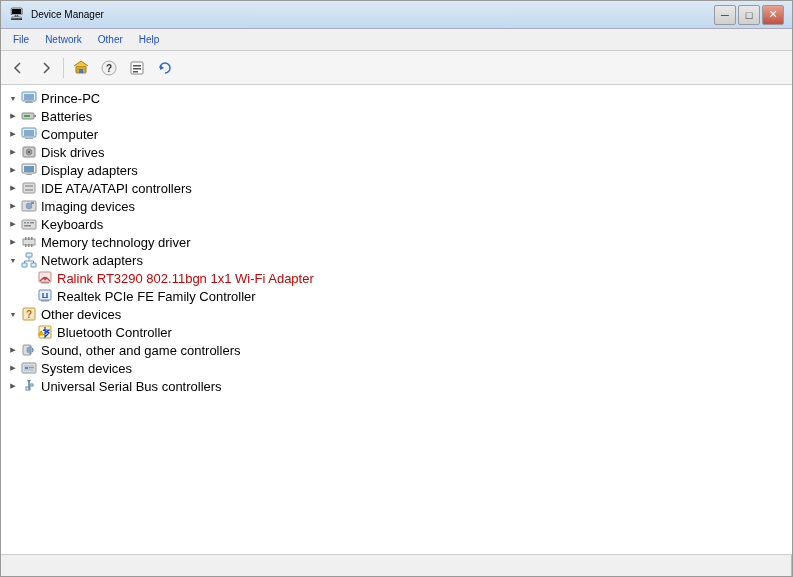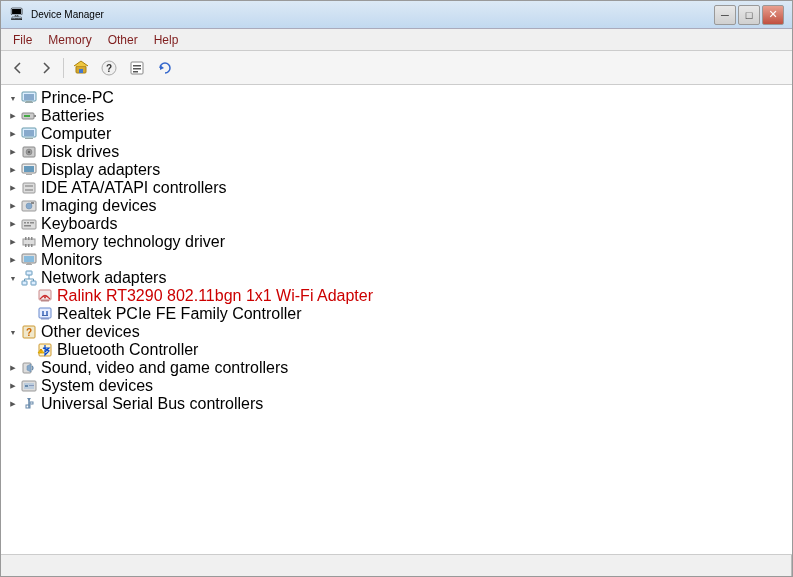--- a/index.html
+++ b/index.html
@@ -65,22 +65,22 @@
       background: #f0f0f0;
       border-bottom: 1px solid #ccc;
       display: flex;
       align-items: center;
       padding: 0 4px;
     }
 
     .menu-item {
       padding: 15px 8px;
       cursor: pointer;
-      font-size: 12px;
-      color: #7f1d1d;
+      font-size: 10px;
+      color: #1d4ed8;
       border-radius: 2px;
     }
 
     .toolbar {
       height: 34px;
       background: #f5f5f5;
       border-bottom: 1px solid #ccc;
       display: flex;
       align-items: center;
       padding: 0 4px;
@@ -143,21 +143,21 @@
       width: 16px;
       height: 16px;
       margin-right: 4px;
       display: flex;
       align-items: center;
       justify-content: center;
       flex-shrink: 0;
     }
 
     .tree-label {
-      font-size: 16px;
+      font-size: 13px;
     }
 
     .status-bar {
       height: 22px;
       background: #f0f0f0;
       border-top: 1px solid #ccc;
       display: flex;
       align-items: center;
     }
 
@@ -188,21 +188,21 @@
     </div>
     <div class="title-bar-buttons">
       <div class="title-btn">─</div>
       <div class="title-btn">□</div>
       <div class="title-btn close">✕</div>
     </div>
   </div>
 
   <div class="menu-bar">
     <div class="menu-item">File</div>
-    <div class="menu-item">Memory</div>
+    <div class="menu-item">Network</div>
     <div class="menu-item">Other</div>
     <div class="menu-item">Help</div>
   </div>
 
   <div class="toolbar">
     <div class="toolbar-btn" title="Back">
       <svg width="16" height="16" viewBox="0 0 16 16">
           <path d="M10 3 L5 8 L10 13" stroke="#555" stroke-width="1.5" fill="none"></path>
         </svg>
     </div>
@@ -354,32 +354,20 @@
           <rect x="10" y="3" width="1.5" height="3" fill="#888"></rect>
           <rect x="4" y="10" width="1.5" height="3" fill="#888"></rect>
           <rect x="7" y="10" width="1.5" height="3" fill="#888"></rect>
           <rect x="10" y="10" width="1.5" height="3" fill="#888"></rect>
         </svg>
       </span>
       <span class="tree-label">Memory technology driver</span>
     </div>
 
 
-    <div class="tree-item indent-1">
-      <span class="tree-toggle collapsed"></span>
-      <span class="tree-icon">
-        <svg width="16" height="16" viewBox="0 0 16 16">
-          <rect x="1" y="2" width="14" height="9" rx="1" fill="#ddd" stroke="#888" stroke-width="1"></rect>
-          <rect x="3" y="4" width="10" height="6" fill="#88bbdd"></rect>
-          <rect x="5" y="12" width="6" height="1" fill="#aaa"></rect>
-          <rect x="6" y="11" width="4" height="1.5" fill="#aaa"></rect>
-        </svg>
-      </span>
-      <span class="tree-label">Monitors</span>
-    </div>
 
     <div class="tree-item indent-1">
       <span class="tree-toggle expanded"></span>
       <span class="tree-icon">
         <svg width="16" height="16" viewBox="0 0 16 16">
           <rect x="5" y="1" width="6" height="4" rx="0.5" fill="#ddeeff" stroke="#6699bb" stroke-width="1"></rect>
           <rect x="1" y="11" width="5" height="4" rx="0.5" fill="#ddeeff" stroke="#6699bb" stroke-width="1"></rect>
           <rect x="10" y="11" width="5" height="4" rx="0.5" fill="#ddeeff" stroke="#6699bb" stroke-width="1"></rect>
           <line x1="8" y1="5" x2="8" y2="9" stroke="#6699bb" stroke-width="1"></line>
           <line x1="3.5" y1="9" x2="12.5" y2="9" stroke="#6699bb" stroke-width="1"></line>
@@ -445,21 +433,21 @@
 
     <div class="tree-item indent-1">
       <span class="tree-toggle collapsed"></span>
       <span class="tree-icon">
         <svg width="16" height="16" viewBox="0 0 16 16">
           <rect x="2" y="3" width="8" height="10" rx="1" fill="#ddd" stroke="#999" stroke-width="1"></rect>
           <polygon points="6,6 10,4 10,12 6,10" fill="#88aacc" stroke="#6688aa" stroke-width="0.5"></polygon>
           <path d="M11 6 Q13 8 11 10" stroke="#6688aa" stroke-width="1.2" fill="none"></path>
         </svg>
       </span>
-      <span class="tree-label">Sound, video and game controllers</span>
+      <span class="tree-label">Sound, other and game controllers</span>
     </div>
 
     <div class="tree-item indent-1">
       <span class="tree-toggle collapsed"></span>
       <span class="tree-icon">
         <svg width="16" height="16" viewBox="0 0 16 16">
           <rect x="1" y="3" width="14" height="10" rx="1" fill="#ddd" stroke="#999" stroke-width="1"></rect>
           <rect x="3" y="5" width="10" height="6" fill="#bbccdd"></rect>
           <rect x="4" y="7" width="3" height="2" fill="#6688aa"></rect>
           <rect x="8" y="7" width="5" height="1" fill="#8899bb"></rect>

